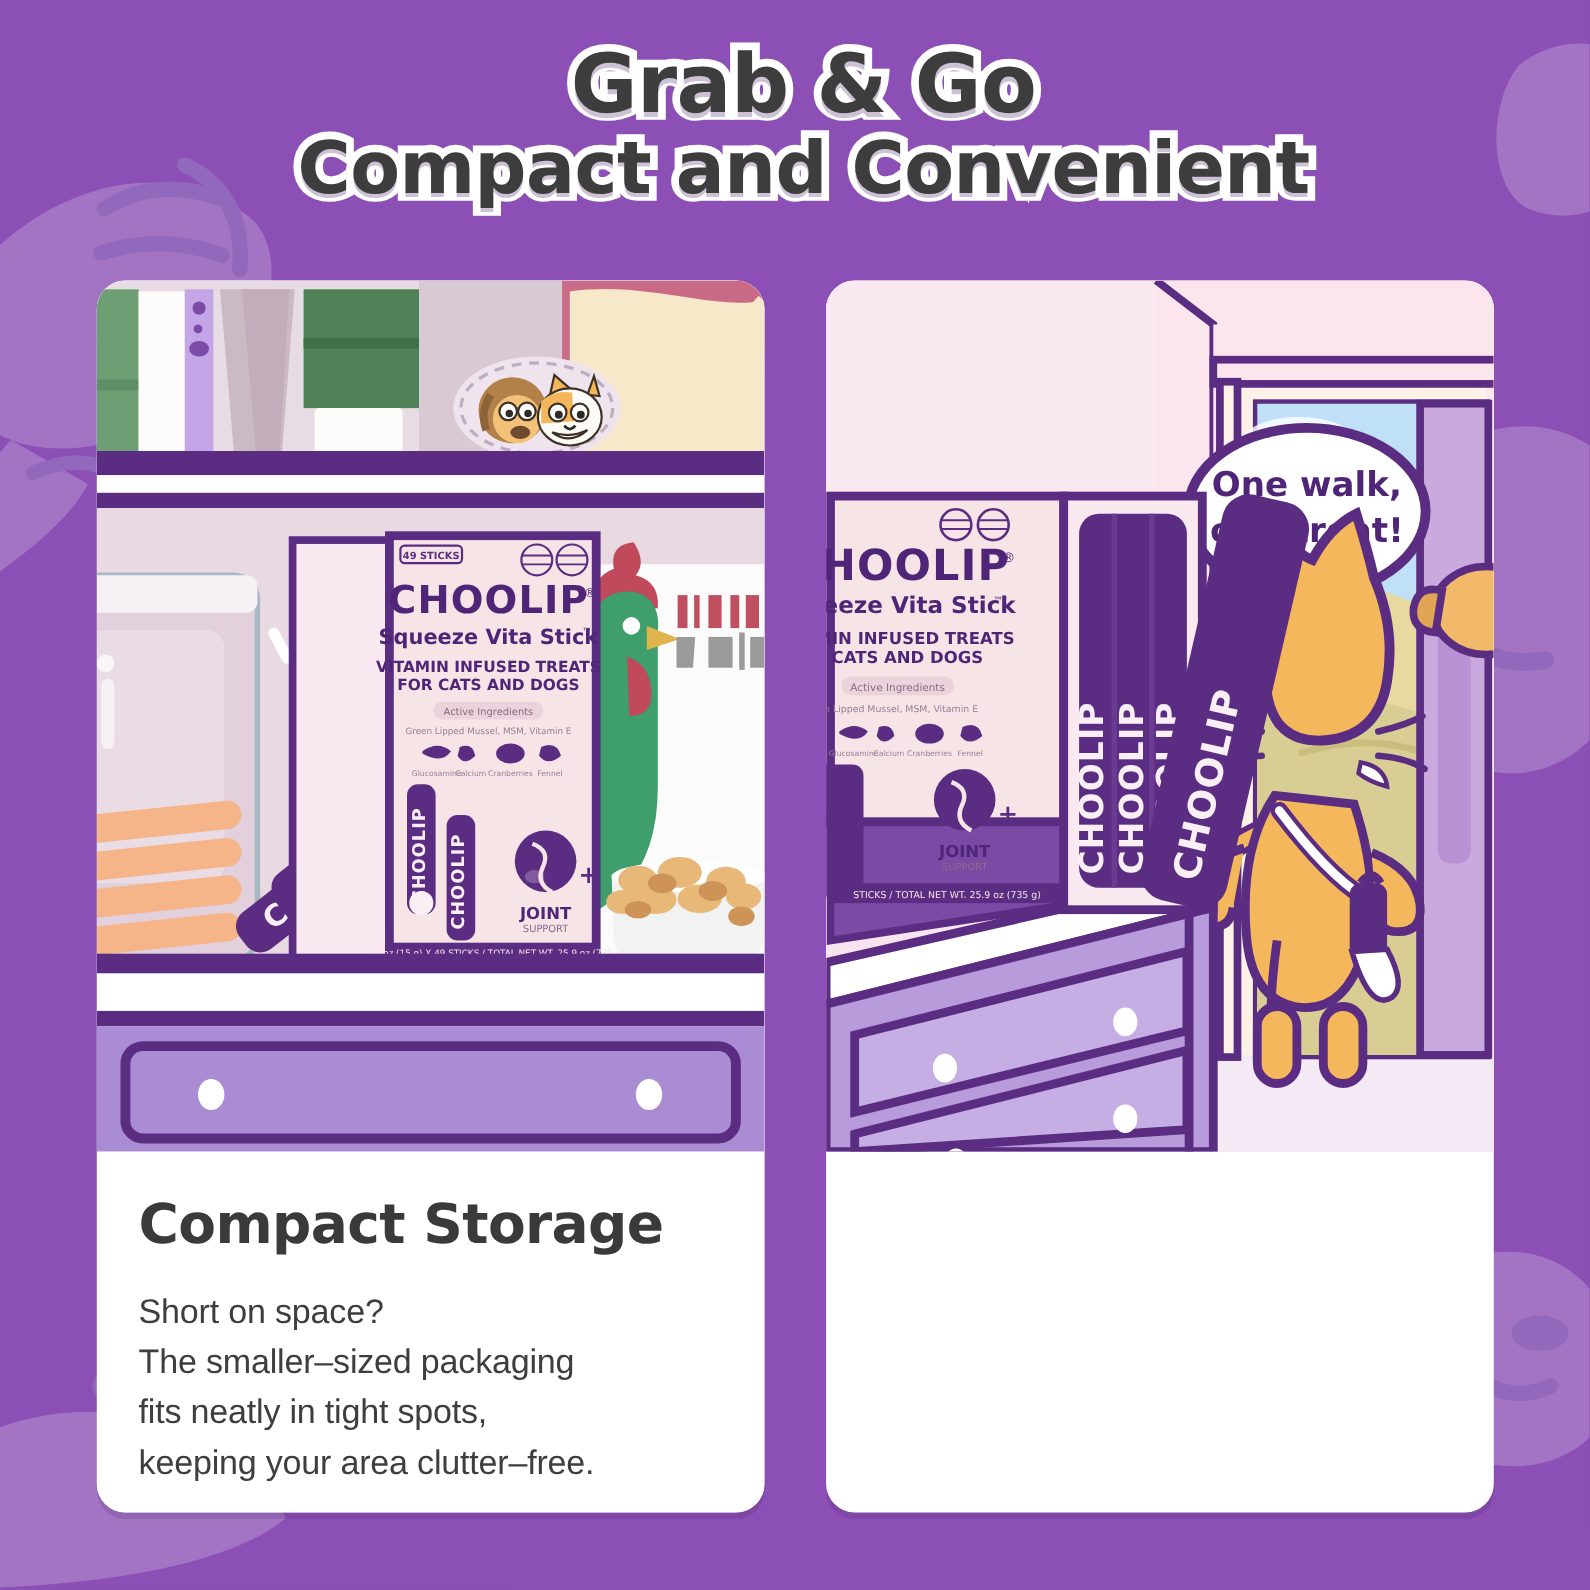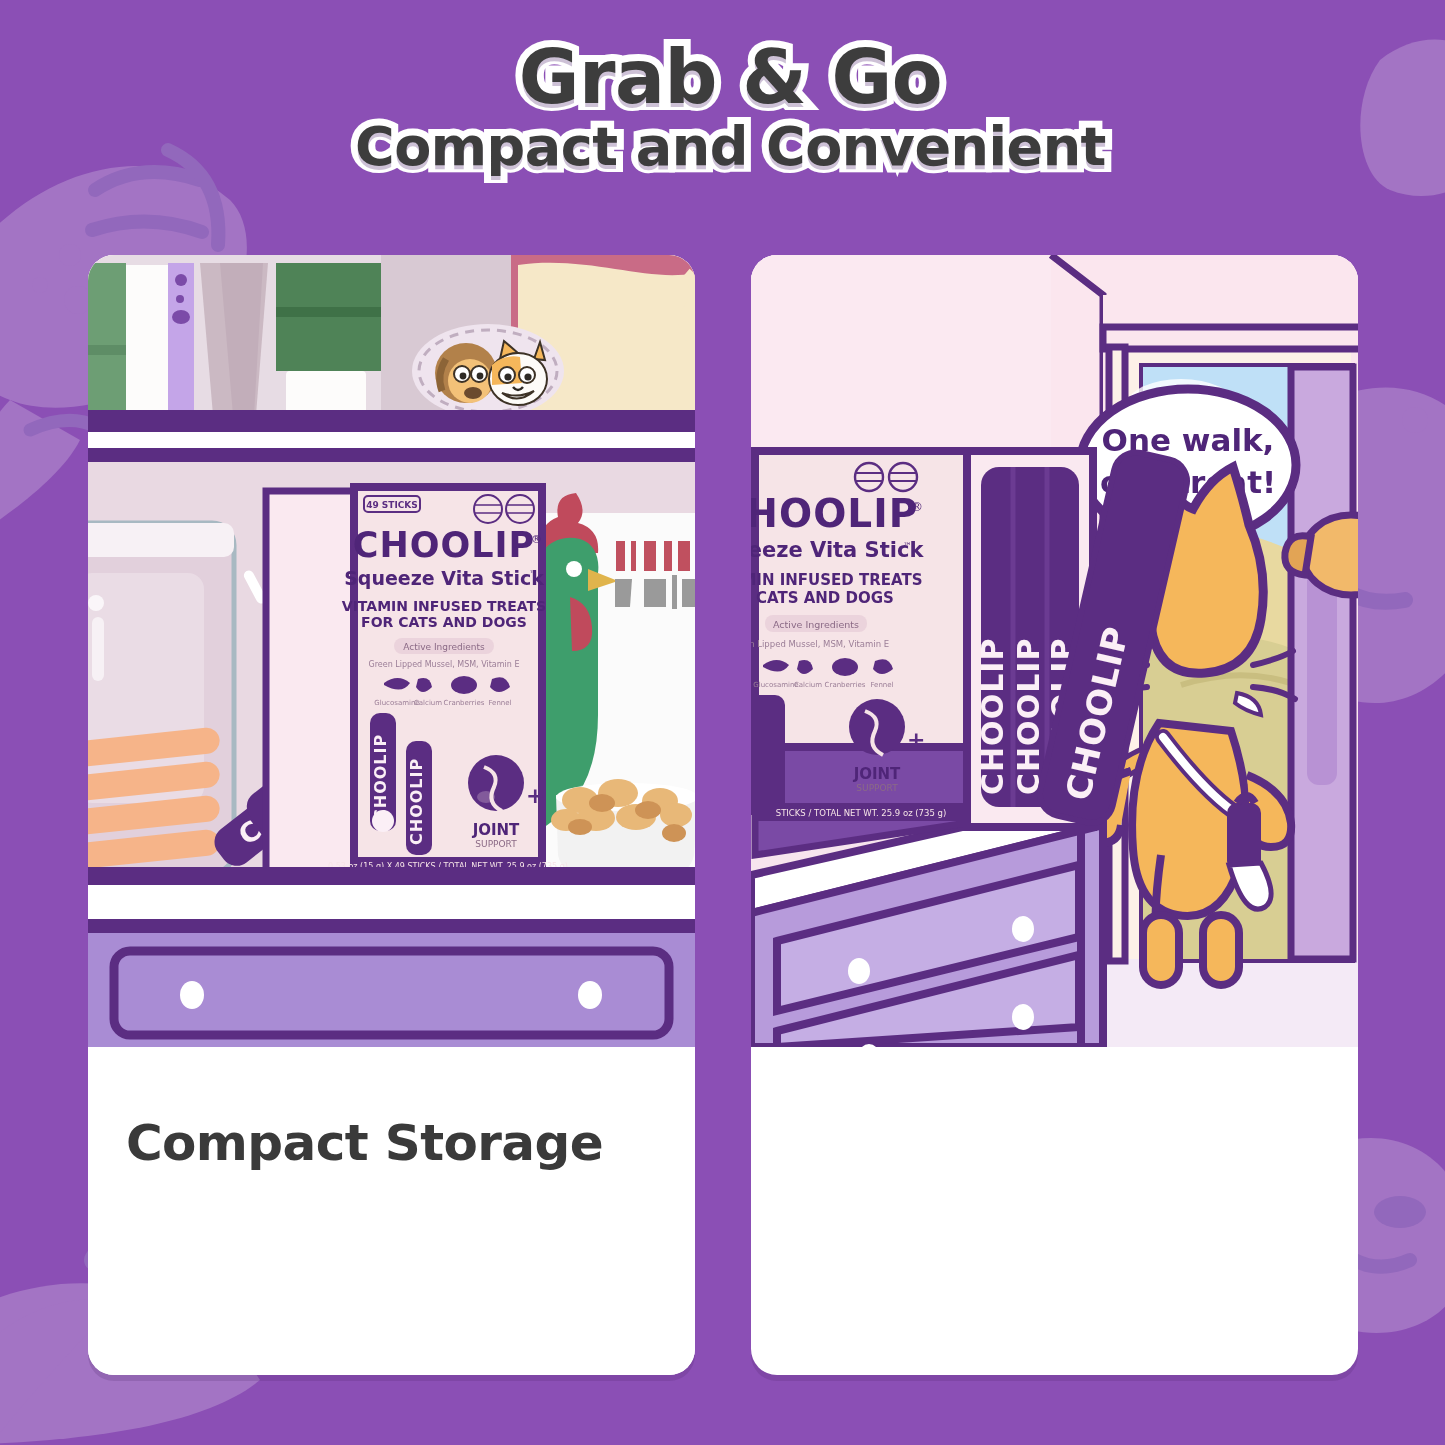--- a/index.html
+++ b/index.html
@@ -23,21 +23,21 @@
     font-family:"DejaVu Sans", sans-serif;
     font-weight:bold;
     color:#3D3D3D;
     letter-spacing:-0.5px;
     line-height:1.0;
     -webkit-text-stroke:14px #ffffff;
     paint-order:stroke fill;
     text-shadow:0 4px 0 rgba(90,50,120,.30);
   }
   .headline-line.l1{ font-size:74px; }
-  .headline-line.l2{ font-size:54px; margin-top:6px; }
+  .headline-line.l2{ font-size:66px; margin-top:6px; }
 
   
   .cards{
     position:absolute; left:88px; top:255px;
     width:1270px; height:1120px;
     display:flex; gap:56px; z-index:4;
   }
   .card{
     width:607px; height:1120px;
     background:#FFFFFF;
@@ -49,21 +49,20 @@
   .card-art{ position:relative; width:100%; height:792px; overflow:hidden; background:#F6EDF5; }
   .card-art svg{ display:block; width:100%; height:100%; }
   .card-body{ flex:1; padding:40px 36px 0 38px; background:#FFFFFF; }
   .card-title{
     font-family:"DejaVu Sans", sans-serif;
     font-weight:bold;
     font-size:50px;
     color:#3A3A3A;
     letter-spacing:-0.6px;
     line-height:1.05;
-    margin-top:30px;
   }
   .card-text{
     margin-top:30px;
     font-family:"Liberation Sans", sans-serif;
     font-size:31px;
     line-height:1.48;
     color:#3E3E3E;
     white-space:pre-line;
     letter-spacing:-0.2px;
   }
@@ -319,20 +318,24 @@
           <rect x="0" y="664" width="607" height="14" fill="#5B2D82"></rect>
           <rect x="0" y="678" width="607" height="114" fill="#A98CD4"></rect>
           <rect x="26" y="696" width="555" height="84" rx="16" fill="#A98CD4" stroke="#5B2D82" stroke-width="9"></rect>
           <ellipse cx="104" cy="740" rx="12" ry="14" fill="#FFFFFF"></ellipse>
           <ellipse cx="502" cy="740" rx="12" ry="14" fill="#FFFFFF"></ellipse>
         </g>
       </svg>
     </div>
     <div class="card-body">
       <div class="card-title">Compact Storage</div>
+      <div class="card-text">Short on space?
+The smaller–sized packaging
+fits neatly in tight spots,
+keeping your area clutter–free.</div>
     </div>
   </div>
 
   <div class="card">
     <div class="card-art">
       <svg viewBox="0 0 607 792" preserveAspectRatio="xMidYMid slice">
         <defs>
             <clipPath id="cardclipR">
               <rect x="0" y="0" width="607" height="792"></rect>
             </clipPath>

